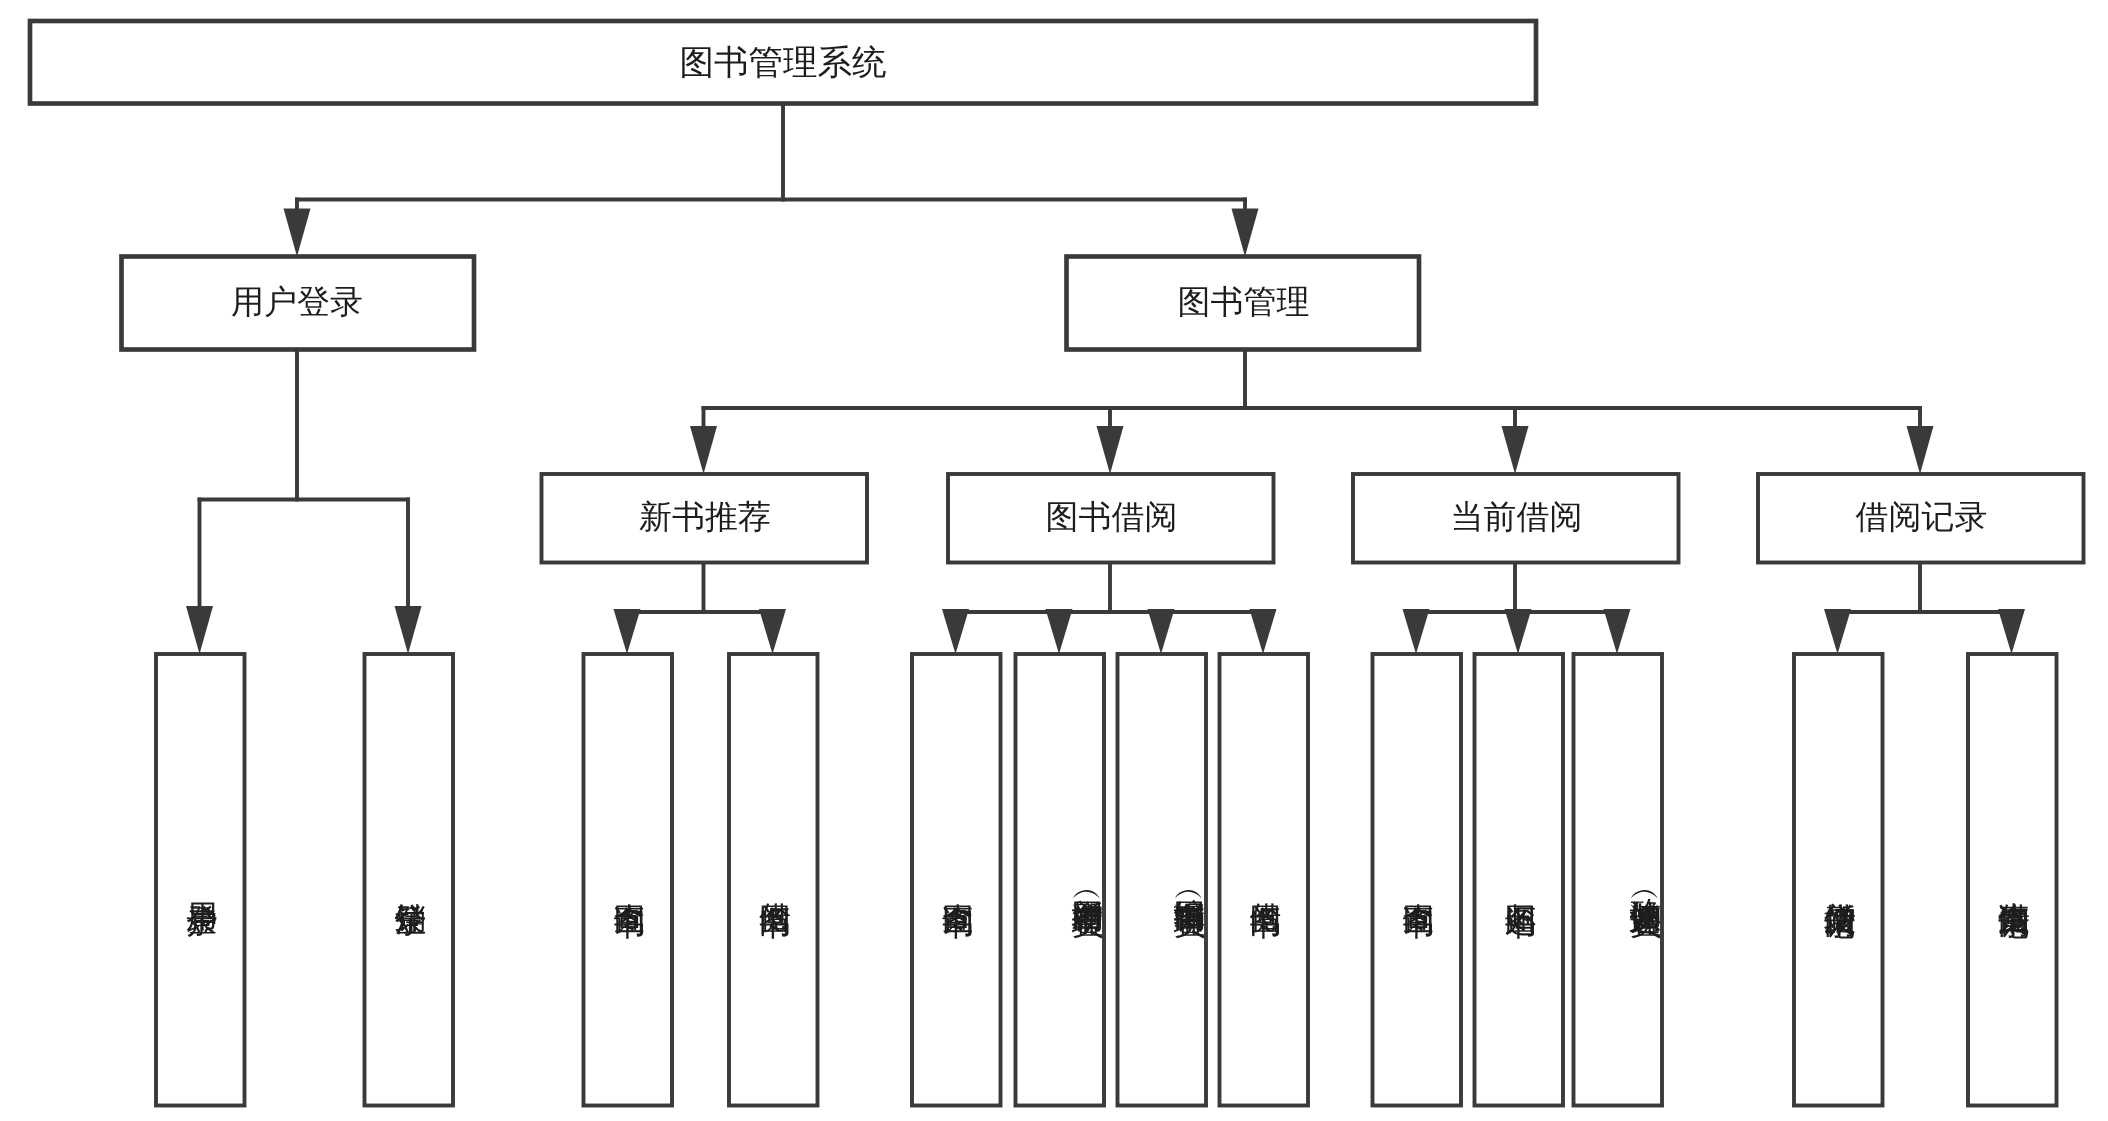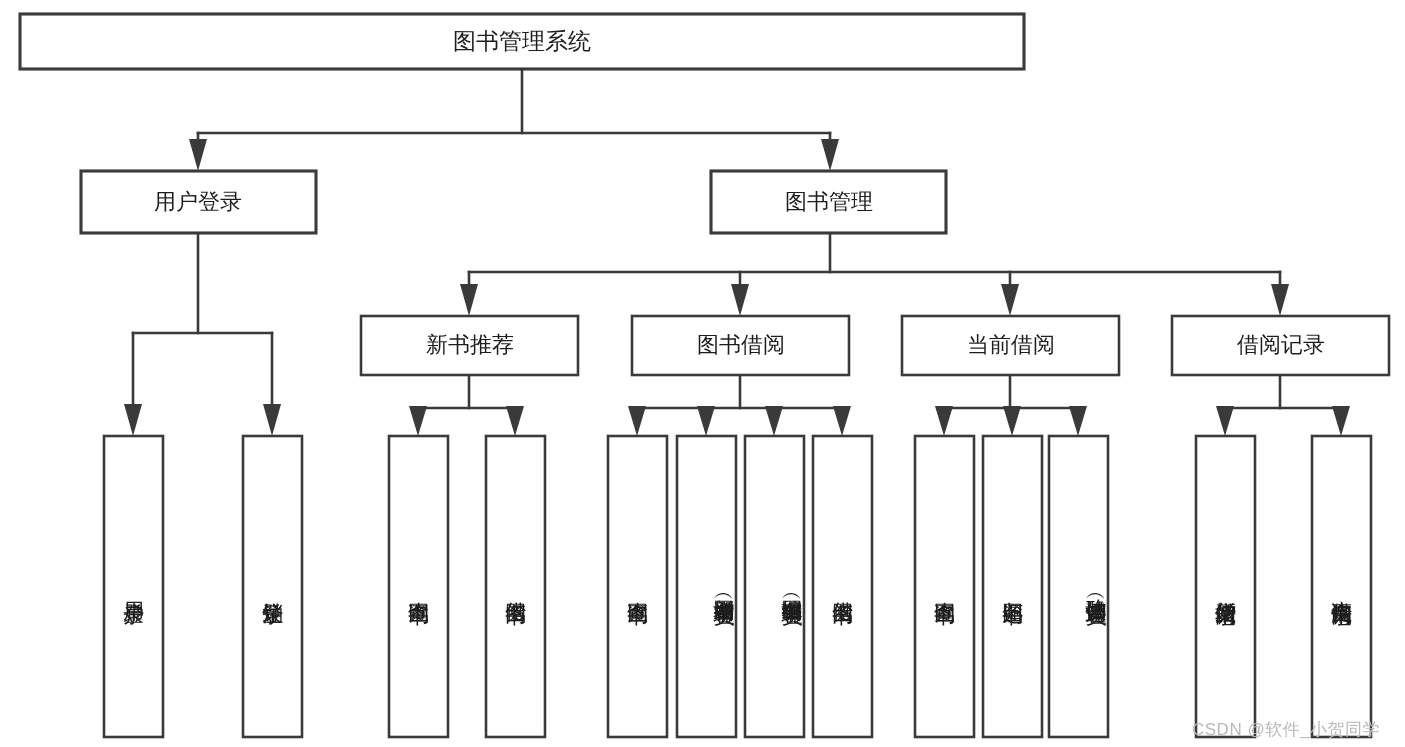--- a/index.html
+++ b/index.html
@@ -197,15 +197,14 @@
   <div class="vlabel" style="left:915px; top:436px; width:59px; height:301px;">查询图书</div>
 
   <div class="vlabel" style="left:983px; top:436px; width:59px; height:301px;">归还图书</div>
 
   <div class="vlabel" style="left:1049px; top:441px; width:59px; height:291px; align-items:flex-start;">确认归还（管理员）</div>
 
   <div class="vlabel" style="left:1196px; top:436px; width:59px; height:301px;">新增借阅记录</div>
 
   <div class="vlabel" style="left:1312px; top:436px; width:59px; height:301px;">查询借阅记录</div>
 
-  <div class="watermark" style="left:1192px; top:718px;">CSDN @软件_小贺同学</div>
 
 </div>
 
 </body></html>

